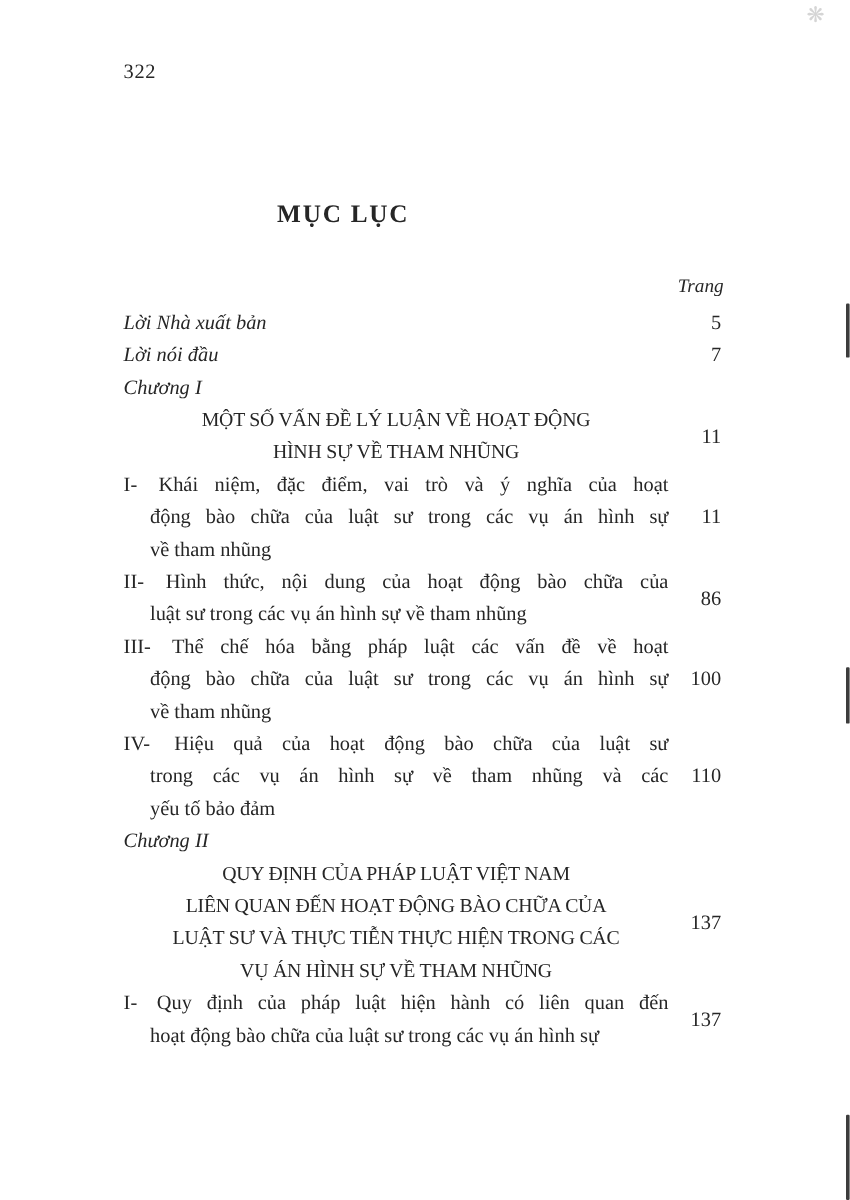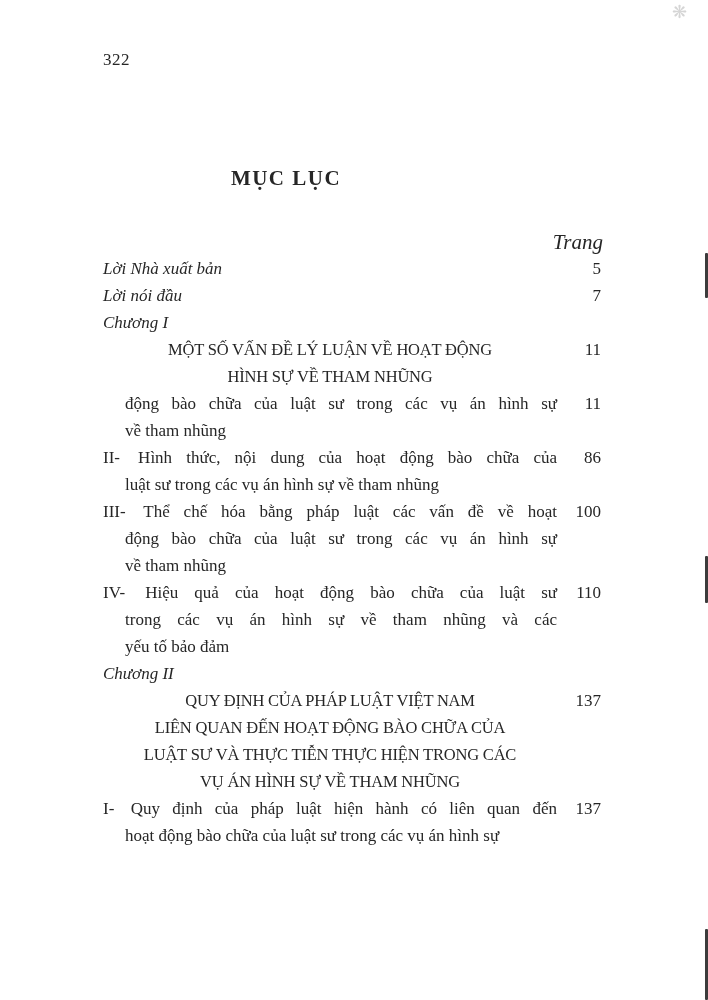--- a/index.html
+++ b/index.html
@@ -3,23 +3,23 @@
 <meta charset="utf-8">
 <style>
   html,body{margin:0;padding:0}
   body{width:708px;height:1000px;background:#ffffff;position:relative;overflow:hidden;
        font-family:"Liberation Serif", "DejaVu Serif", serif;color:#262626;}
   .page{position:absolute;inset:0;background:#ffffff;}
   .folio{position:absolute;left:103px;top:50px;font-size:17px;letter-spacing:.5px;}
   .ornament{position:absolute;left:672px;top:3px;font-size:18px;color:#d5d5d5;line-height:1;}
   .title{position:absolute;left:0;top:166px;width:572px;margin:0;text-align:center;
          font-size:21px;font-weight:bold;letter-spacing:1.5px;}
-  .trang{position:absolute;right:105px;top:230px;font-style:italic;font-size:21px;}
+  .trang{position:absolute;right:105px;top:230px;font-style:italic;font-size:16px;}
   .toc{position:absolute;left:103px;top:255px;width:498px;font-size:17px;line-height:27px;}
-  .toc-row{display:flex;align-items:flex-start;}
+  .toc-row{display:flex;align-items:center;}
   .entry-text{flex:1 1 auto;min-width:0;}
   .page-num{flex:0 0 44px;text-align:right;}
   .front-label{font-style:italic;}
   .chapter-label{width:454px;font-style:italic;}
   .chapter-title{font-weight:normal;font-size:16.5px;letter-spacing:-0.2px;}
   .ct-line{text-align:center;white-space:nowrap;}
   .section-text{padding-left:22px;}
   .sec-line{text-align:justify;text-align-last:justify;}
   .sec-line.first{text-indent:-22px;}
   .sec-line.last{text-align:justify;text-align-last:left;}
@@ -49,20 +49,21 @@
       <div class="chapter-label">Chương I</div>
       <div class="toc-row">
         <div class="entry-text chapter-title">
           <div class="ct-line">MỘT SỐ VẤN ĐỀ LÝ LUẬN VỀ HOẠT ĐỘNG</div>
           <div class="ct-line">HÌNH SỰ VỀ THAM NHŨNG</div>
         </div>
         <div class="page-num">11</div>
       </div>
       <div class="toc-row">
         <div class="entry-text section-text">
+          <div class="sec-line first"><span class="sec-num">I-</span> Khái niệm, đặc điểm, vai trò và ý nghĩa của hoạt</div>
           <div class="sec-line">động bào chữa của luật sư trong các vụ án hình sự</div>
           <div class="sec-line last">về tham nhũng</div>
         </div>
         <div class="page-num">11</div>
       </div>
       <div class="toc-row">
         <div class="entry-text section-text">
           <div class="sec-line first"><span class="sec-num">II-</span> Hình thức, nội dung của hoạt động bào chữa của</div>
           <div class="sec-line last">luật sư trong các vụ án hình sự về tham nhũng</div>
         </div>

